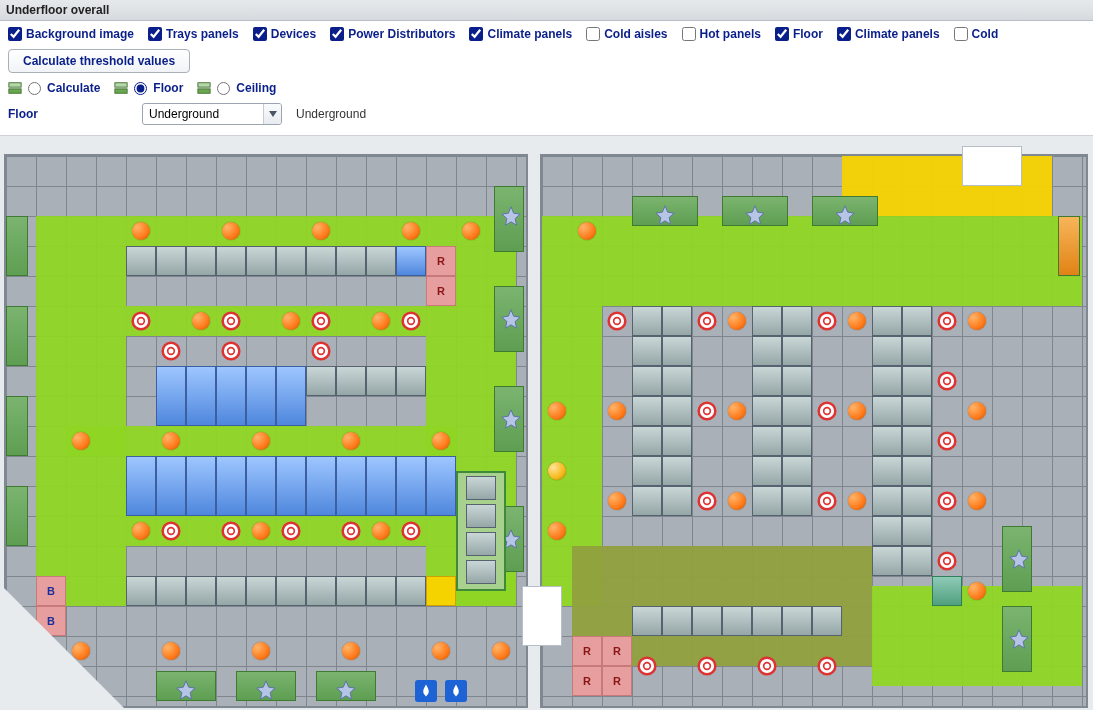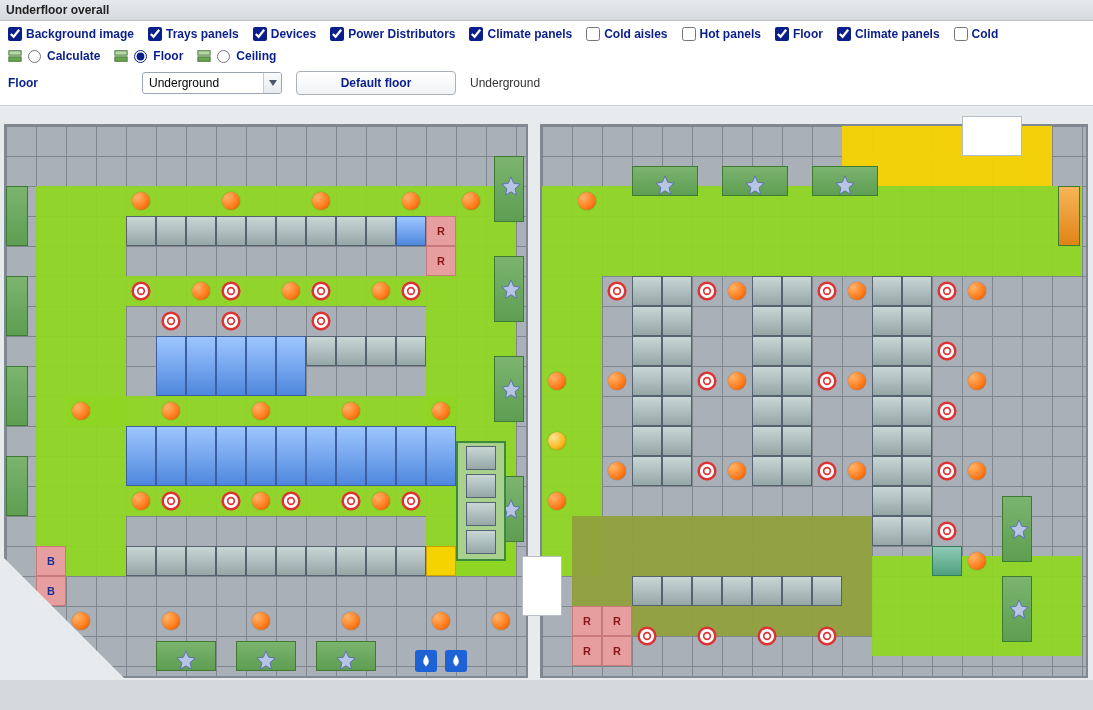--- a/index.html
+++ b/index.html
@@ -137,20 +137,23 @@
     <label class="cbwrap">
         <input type="checkbox" checked="" style="">
         <span>Climate panels</span>
       </label>
     <label class="cbwrap">
         <input type="checkbox" style="">
         <span>Cold</span>
       </label>
   </div>
 
+  <div class="row">
+    <button class="btn">Calculate threshold values</button>
+  </div>
 
   <div class="row">
     <span class="radio-set">
       <span class="radio-icon">
           <svg viewBox="0 0 16 16" width="14" height="14">
             <rect x="1" y="9" width="14" height="5" fill="#6aa84f" stroke="#3a6a28"></rect>
             <rect x="1" y="2" width="14" height="5" fill="#b6d7a8" stroke="#3a6a28"></rect>
           </svg>
         </span>
       <input type="radio" name="lvl" style="">
@@ -181,21 +184,20 @@
   <div class="row">
     <span class="floor-label">Floor</span>
     <span class="combo">
       <input type="text" value="Underground" style="">
       <span class="caret">
           <svg width="8" height="6" viewBox="0 0 8 6">
             <path d="M0 0 L8 0 L4 6 Z" fill="#4a5568"></path>
           </svg>
         </span>
     </span>
-    <button class="btn btn-wide">Default floor</button>
     <span class="plain-text">Underground</span>
   </div>
 </div>
 
 <div class="canvas-wrap">
 
   <div class="room room-left" style="left:4px; top:18px;">
 
     <div class="zone z-limegreen" style="left:30px; top:60px; width:480px; height:30px;"></div>
     <div class="zone z-limegreen" style="left:30px; top:90px; width:90px; height:330px;"></div>

